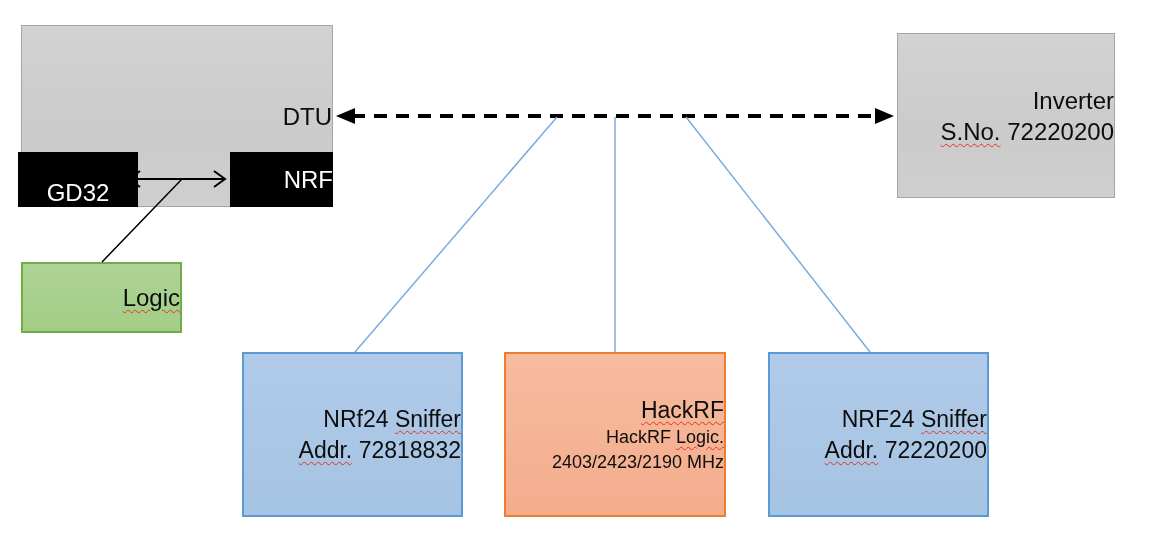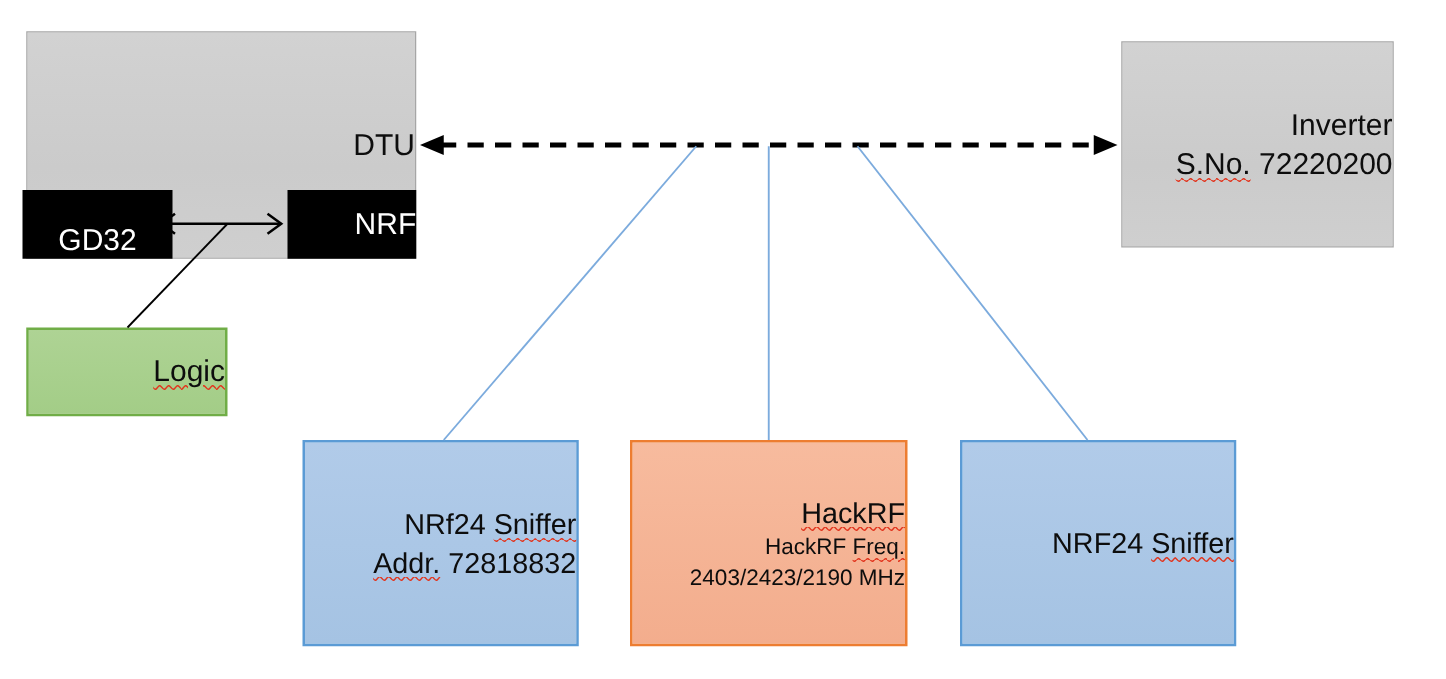--- a/index.html
+++ b/index.html
@@ -96,29 +96,33 @@
       <span>72818832</span>
     </div>
   </div>
 
   <div class="box hackrf">
     <div class="hackrf-title">
       <span class="sq">HackRF</span>
     </div>
     <div class="hackrf-sub">
       <span>HackRF</span>
-      <span class="sq">Freq.</span>
+      <span class="sq">Logic.</span>
     </div>
     <div class="hackrf-sub">2403/2423/2190 MHz</div>
   </div>
 
   <div class="box sniffer sniffer-right">
     <div class="big-line">
       <span>NRF24</span>
       <span class="sq">Sniffer</span>
+    </div>
+    <div class="big-line">
+      <span class="sq">Addr.</span>
+      <span>72220200</span>
     </div>
   </div>
 
   <svg class="overlay" viewBox="0 0 1157 543">
 
     <g>
       <line class="dash-line" x1="352" y1="116" x2="878" y2="116"></line>
       <polygon class="arrow-head" points="336,116 355,108 355,124"></polygon>
       <polygon class="arrow-head" points="894,116 875,108 875,124"></polygon>
     </g>

